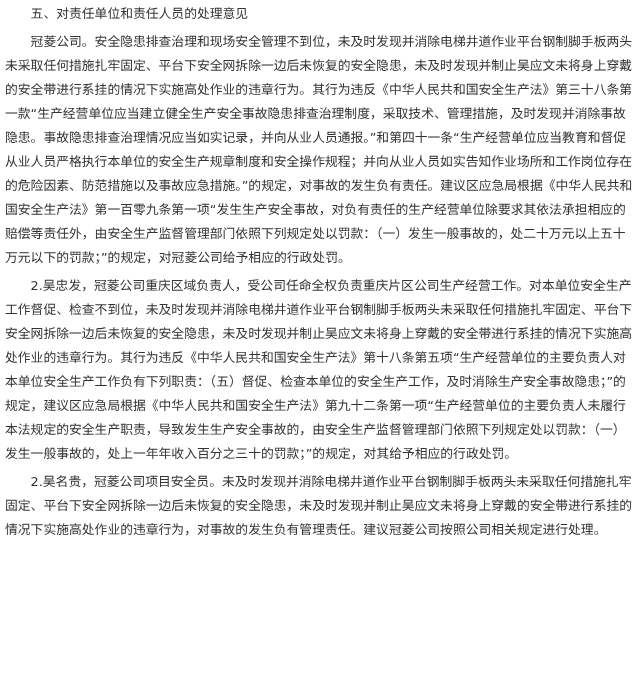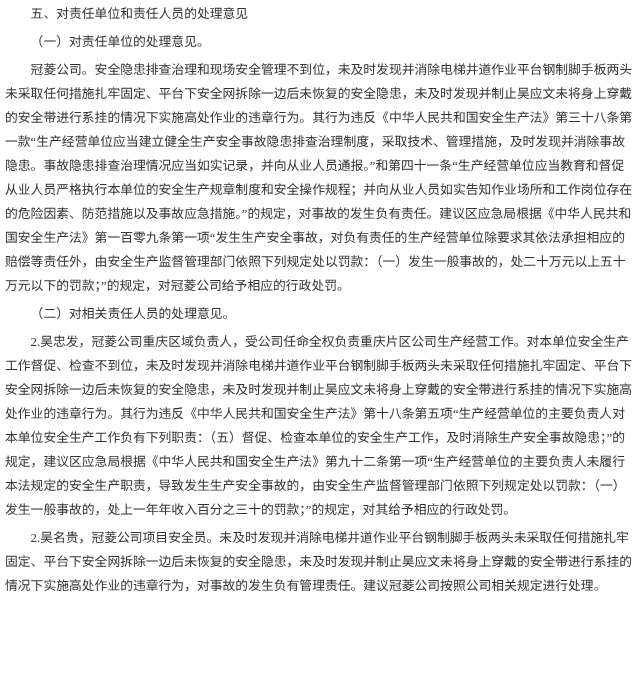--- a/index.html
+++ b/index.html
@@ -20,34 +20,31 @@
     line-height: 24px;
     text-align: left;
   }
   .para {
     margin: 0 0 4px 0;
     text-indent: 2em;
     font-weight: normal;
     font-size: 12.8px;
     word-break: break-all;
     overflow-wrap: anywhere;
-    font-family: Liberation Serif, serif;
   }
 </style>
 </head>
 <body>
 
 <div class="page">
 
   <p class="para">五、对责任单位和责任人员的处理意见</p>
 
-  <p class="para">（一）对责任单位的处理意见。</p>
 
   <p class="para">冠菱公司。安全隐患排查治理和现场安全管理不到位，未及时发现并消除电梯井道作业平台钢制脚手板两头未采取任何措施扎牢固定、平台下安全网拆除一边后未恢复的安全隐患，未及时发现并制止吴应文未将身上穿戴的安全带进行系挂的情况下实施高处作业的违章行为。其行为违反《中华人民共和国安全生产法》第三十八条第一款“生产经营单位应当建立健全生产安全事故隐患排查治理制度，采取技术、管理措施，及时发现并消除事故隐患。事故隐患排查治理情况应当如实记录，并向从业人员通报。”和第四十一条“生产经营单位应当教育和督促从业人员严格执行本单位的安全生产规章制度和安全操作规程；并向从业人员如实告知作业场所和工作岗位存在的危险因素、防范措施以及事故应急措施。”的规定，对事故的发生负有责任。建议区应急局根据《中华人民共和国安全生产法》第一百零九条第一项“发生生产安全事故，对负有责任的生产经营单位除要求其依法承担相应的赔偿等责任外，由安全生产监督管理部门依照下列规定处以罚款：（一）发生一般事故的，处二十万元以上五十万元以下的罚款；”的规定，对冠菱公司给予相应的行政处罚。</p>
 
-  <p class="para">（二）对相关责任人员的处理意见。</p>
 
 
   <p class="para">2.吴忠发，冠菱公司重庆区域负责人，受公司任命全权负责重庆片区公司生产经营工作。对本单位安全生产工作督促、检查不到位，未及时发现并消除电梯井道作业平台钢制脚手板两头未采取任何措施扎牢固定、平台下安全网拆除一边后未恢复的安全隐患，未及时发现并制止吴应文未将身上穿戴的安全带进行系挂的情况下实施高处作业的违章行为。其行为违反《中华人民共和国安全生产法》第十八条第五项“生产经营单位的主要负责人对本单位安全生产工作负有下列职责：（五）督促、检查本单位的安全生产工作，及时消除生产安全事故隐患；”的规定，建议区应急局根据《中华人民共和国安全生产法》第九十二条第一项“生产经营单位的主要负责人未履行本法规定的安全生产职责，导致发生生产安全事故的，由安全生产监督管理部门依照下列规定处以罚款：（一）发生一般事故的，处上一年年收入百分之三十的罚款；”的规定，对其给予相应的行政处罚。</p>
 
   <p class="para">2.吴名贵，冠菱公司项目安全员。未及时发现并消除电梯井道作业平台钢制脚手板两头未采取任何措施扎牢固定、平台下安全网拆除一边后未恢复的安全隐患，未及时发现并制止吴应文未将身上穿戴的安全带进行系挂的情况下实施高处作业的违章行为，对事故的发生负有管理责任。建议冠菱公司按照公司相关规定进行处理。</p>
 
 </div>
 
 </body></html>

